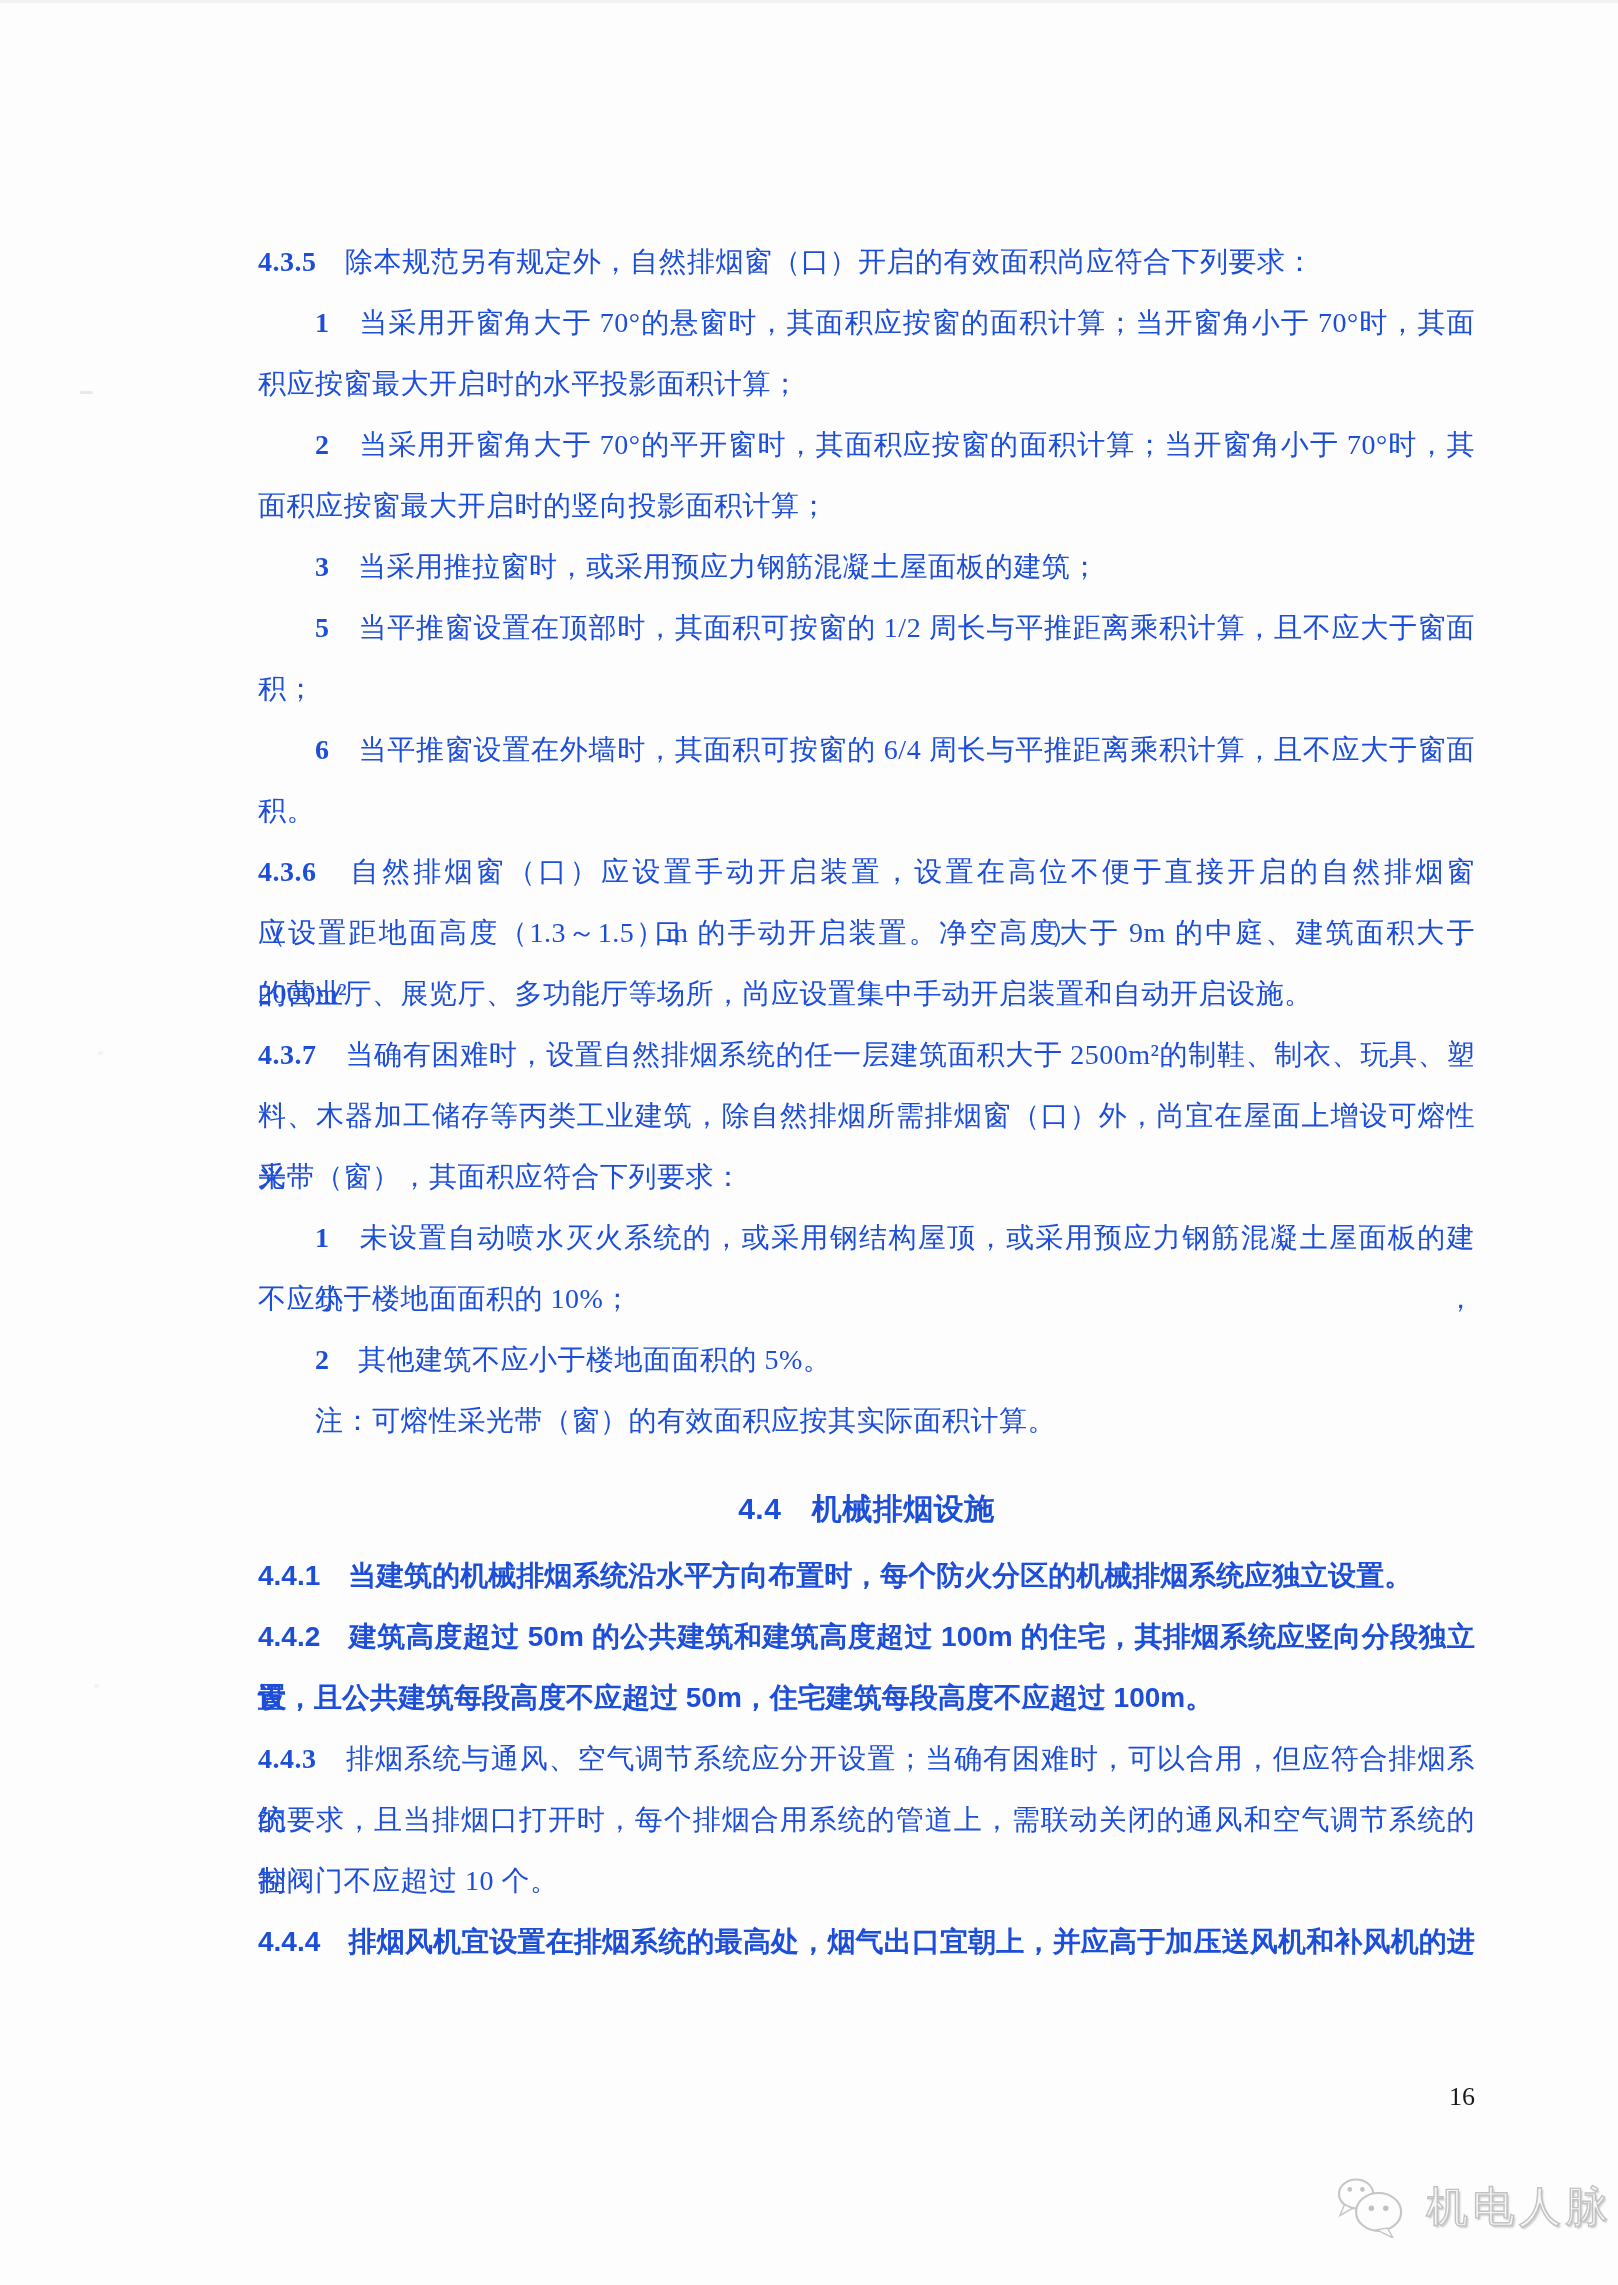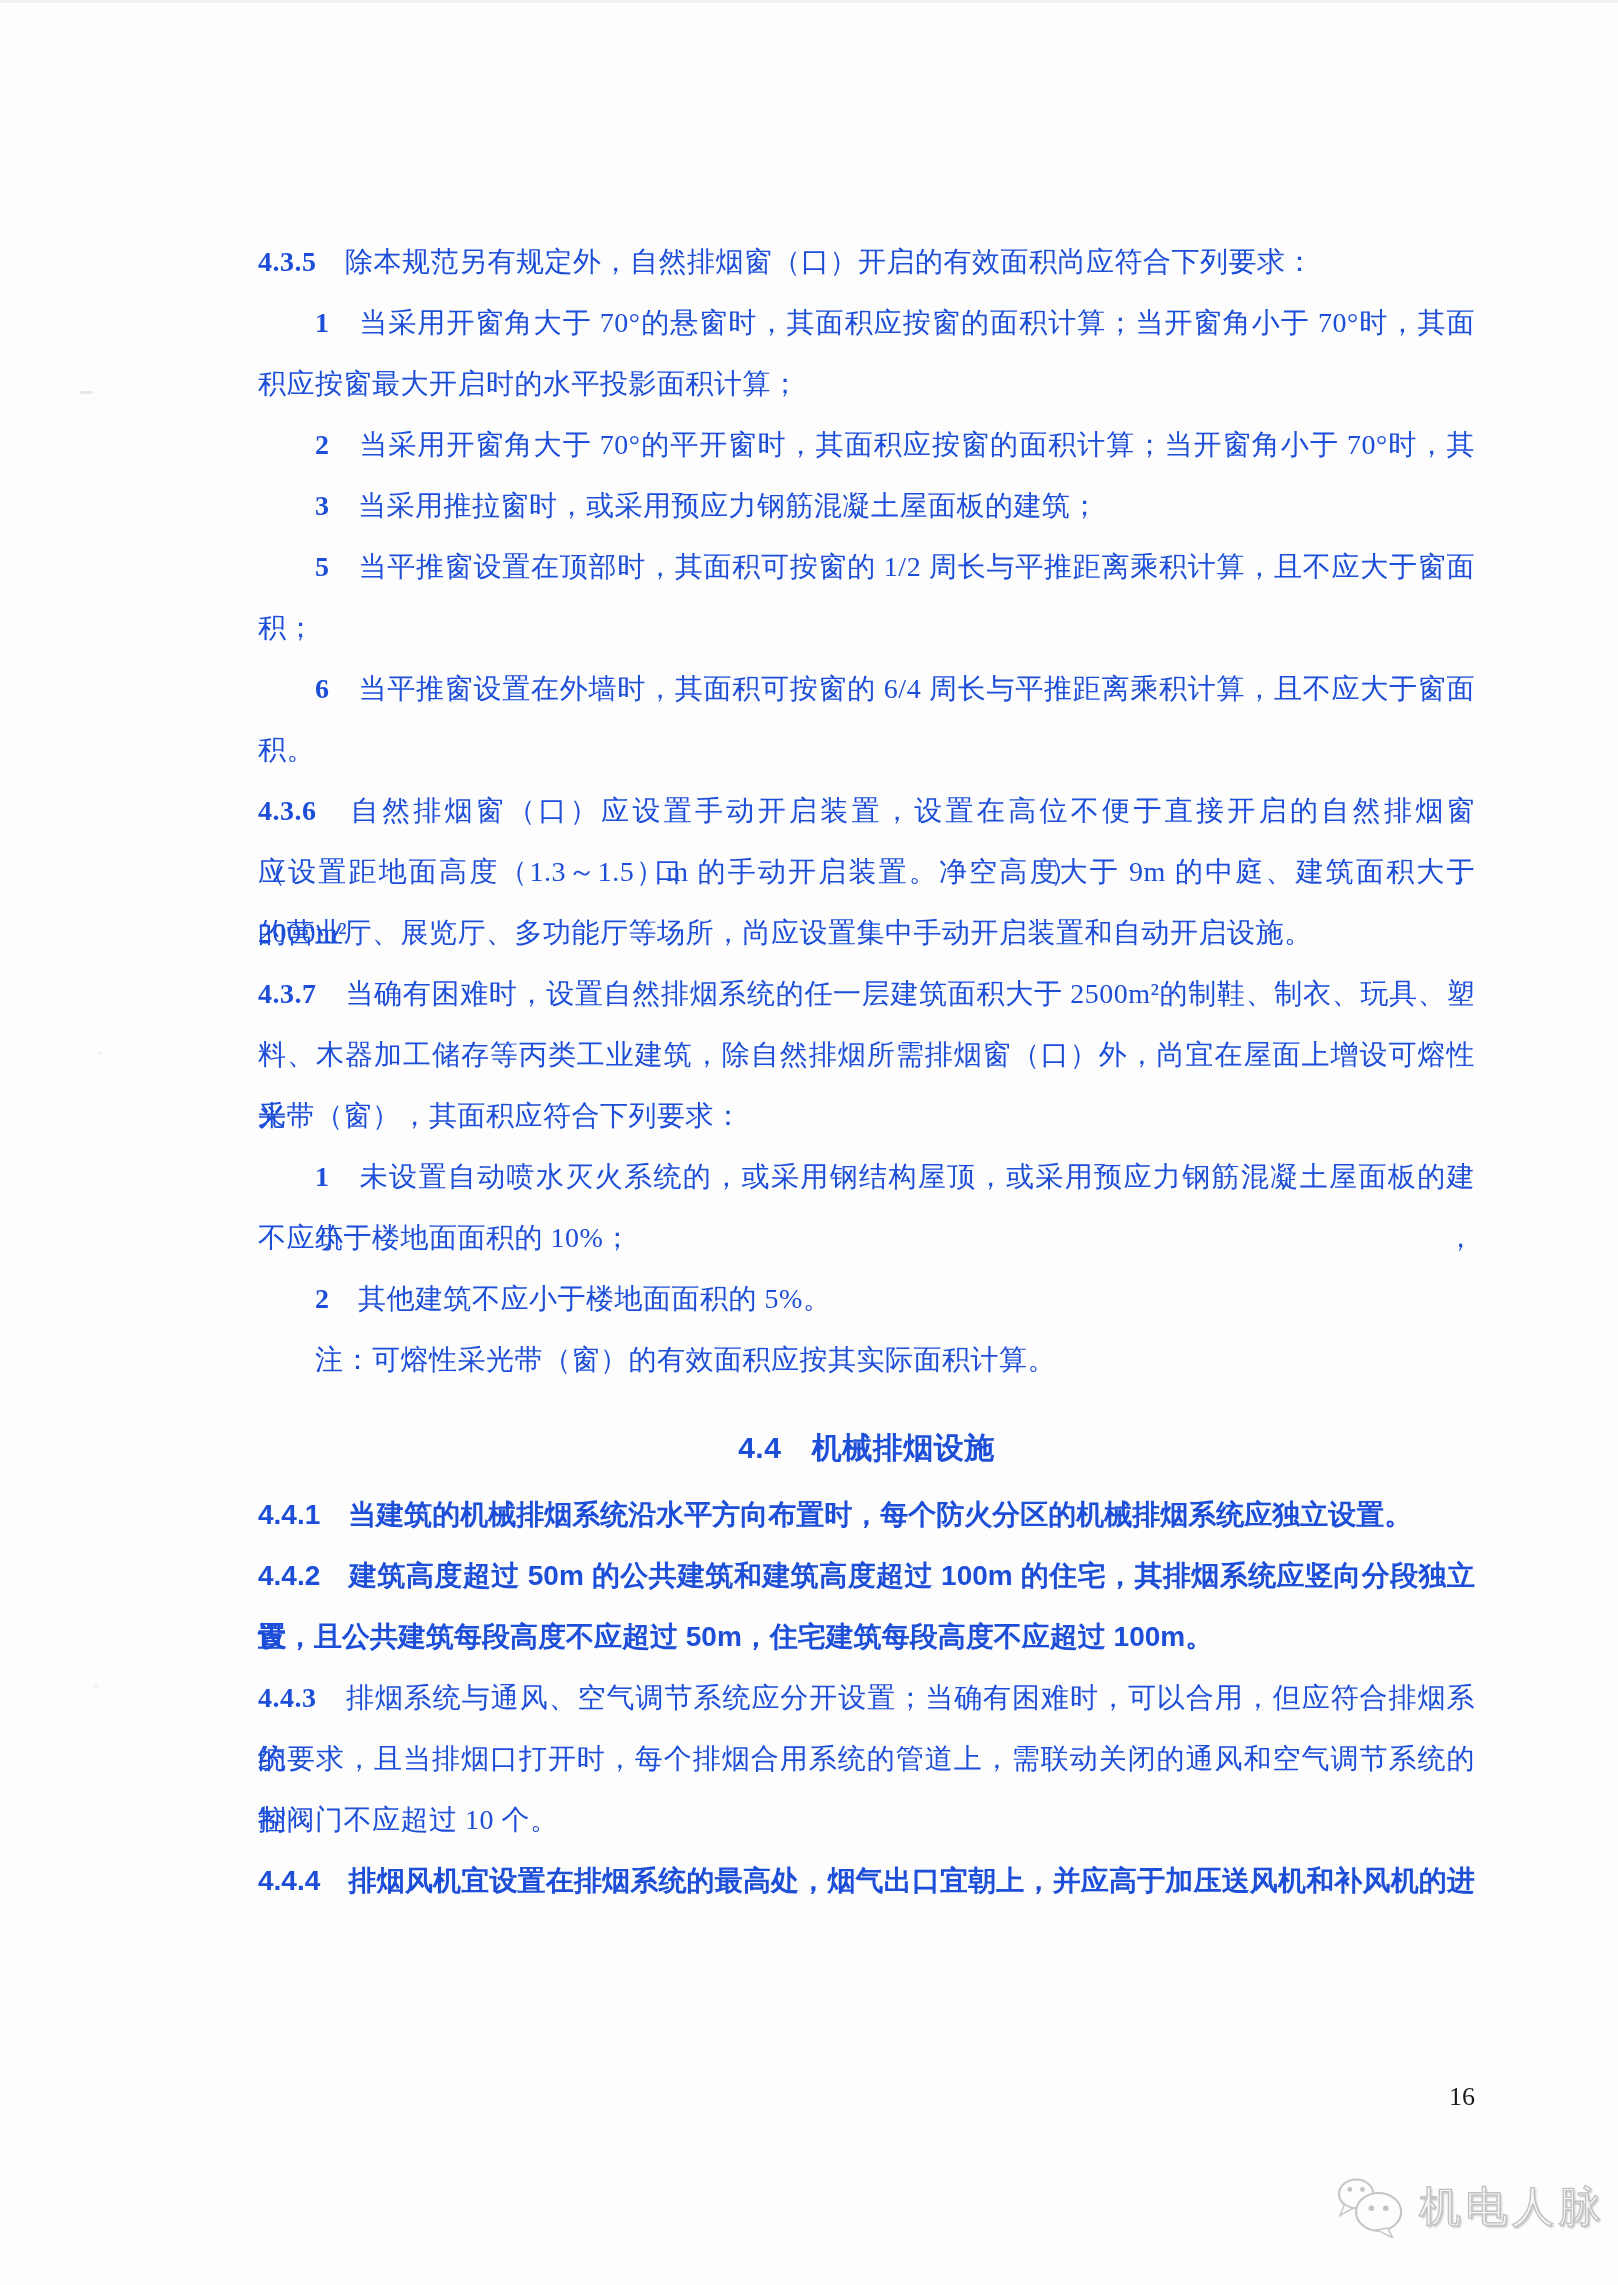--- a/index.html
+++ b/index.html
@@ -74,21 +74,21 @@
     text-align: right;
     font-size: 26px;
     color: #1a1a1a;
   }
   .watermark {
     position: absolute;
     left: 1337px;
     top: 2175px;
     display: flex;
     align-items: center;
-    gap: 15px;
+    gap: 22px;
   }
   .brand {
     font-family: "Liberation Sans", "DejaVu Sans", sans-serif;
     font-size: 42px;
     letter-spacing: 4.5px;
     color: #f7f7f7;
     -webkit-text-stroke: 1.4px #c2c2c2;
     text-shadow: 1.8px 1.8px 1.8px #c9c9c9;
     white-space: nowrap;
   }
@@ -110,20 +110,21 @@
 
   <div class="artifact a1"></div>
   <div class="artifact a2"></div>
   <div class="artifact a3"></div>
 
   <div class="content">
       <div class="line"><span class="b">4.3.5</span><span>　除本规范另有规定外，自然排烟窗（口）开启的有效面积尚应符合下列要求：</span></div>
       <div class="line fill ind"><span class="b">1</span><span>　当采用开窗角大于 70°的悬窗时，其面积应按窗的面积计算；当开窗角小于 70°时，其面</span></div>
       <div class="line"><span>积应按窗最大开启时的水平投影面积计算；</span></div>
       <div class="line fill ind"><span class="b">2</span><span>　当采用开窗角大于 70°的平开窗时，其面积应按窗的面积计算；当开窗角小于 70°时，其</span></div>
+      <div class="line"><span>面积应按窗最大开启时的竖向投影面积计算；</span></div>
       <div class="line ind"><span class="b">3</span><span>　当采用推拉窗时，或采用预应力钢筋混凝土屋面板的建筑；</span></div>
       <div class="line fill ind"><span class="b">5</span><span>　当平推窗设置在顶部时，其面积可按窗的 1/2 周长与平推距离乘积计算，且不应大于窗面</span></div>
       <div class="line"><span>积；</span></div>
       <div class="line fill ind"><span class="b">6</span><span>　当平推窗设置在外墙时，其面积可按窗的 6/4 周长与平推距离乘积计算，且不应大于窗面</span></div>
       <div class="line"><span>积。</span></div>
       <div class="line fill"><span class="b">4.3.6</span><span>　自然排烟窗（口）应设置手动开启装置，设置在高位不便于直接开启的自然排烟窗（口），</span></div>
       <div class="line fill"><span>应设置距地面高度（1.3～1.5）m 的手动开启装置。净空高度大于 9m 的中庭、建筑面积大于 2000m²</span></div>
       <div class="line"><span>的营业厅、展览厅、多功能厅等场所，尚应设置集中手动开启装置和自动开启设施。</span></div>
       <div class="line fill"><span class="b">4.3.7</span><span>　当确有困难时，设置自然排烟系统的任一层建筑面积大于 2500m²的制鞋、制衣、玩具、塑</span></div>
       <div class="line fill"><span>料、木器加工储存等丙类工业建筑，除自然排烟所需排烟窗（口）外，尚宜在屋面上增设可熔性采</span></div>

